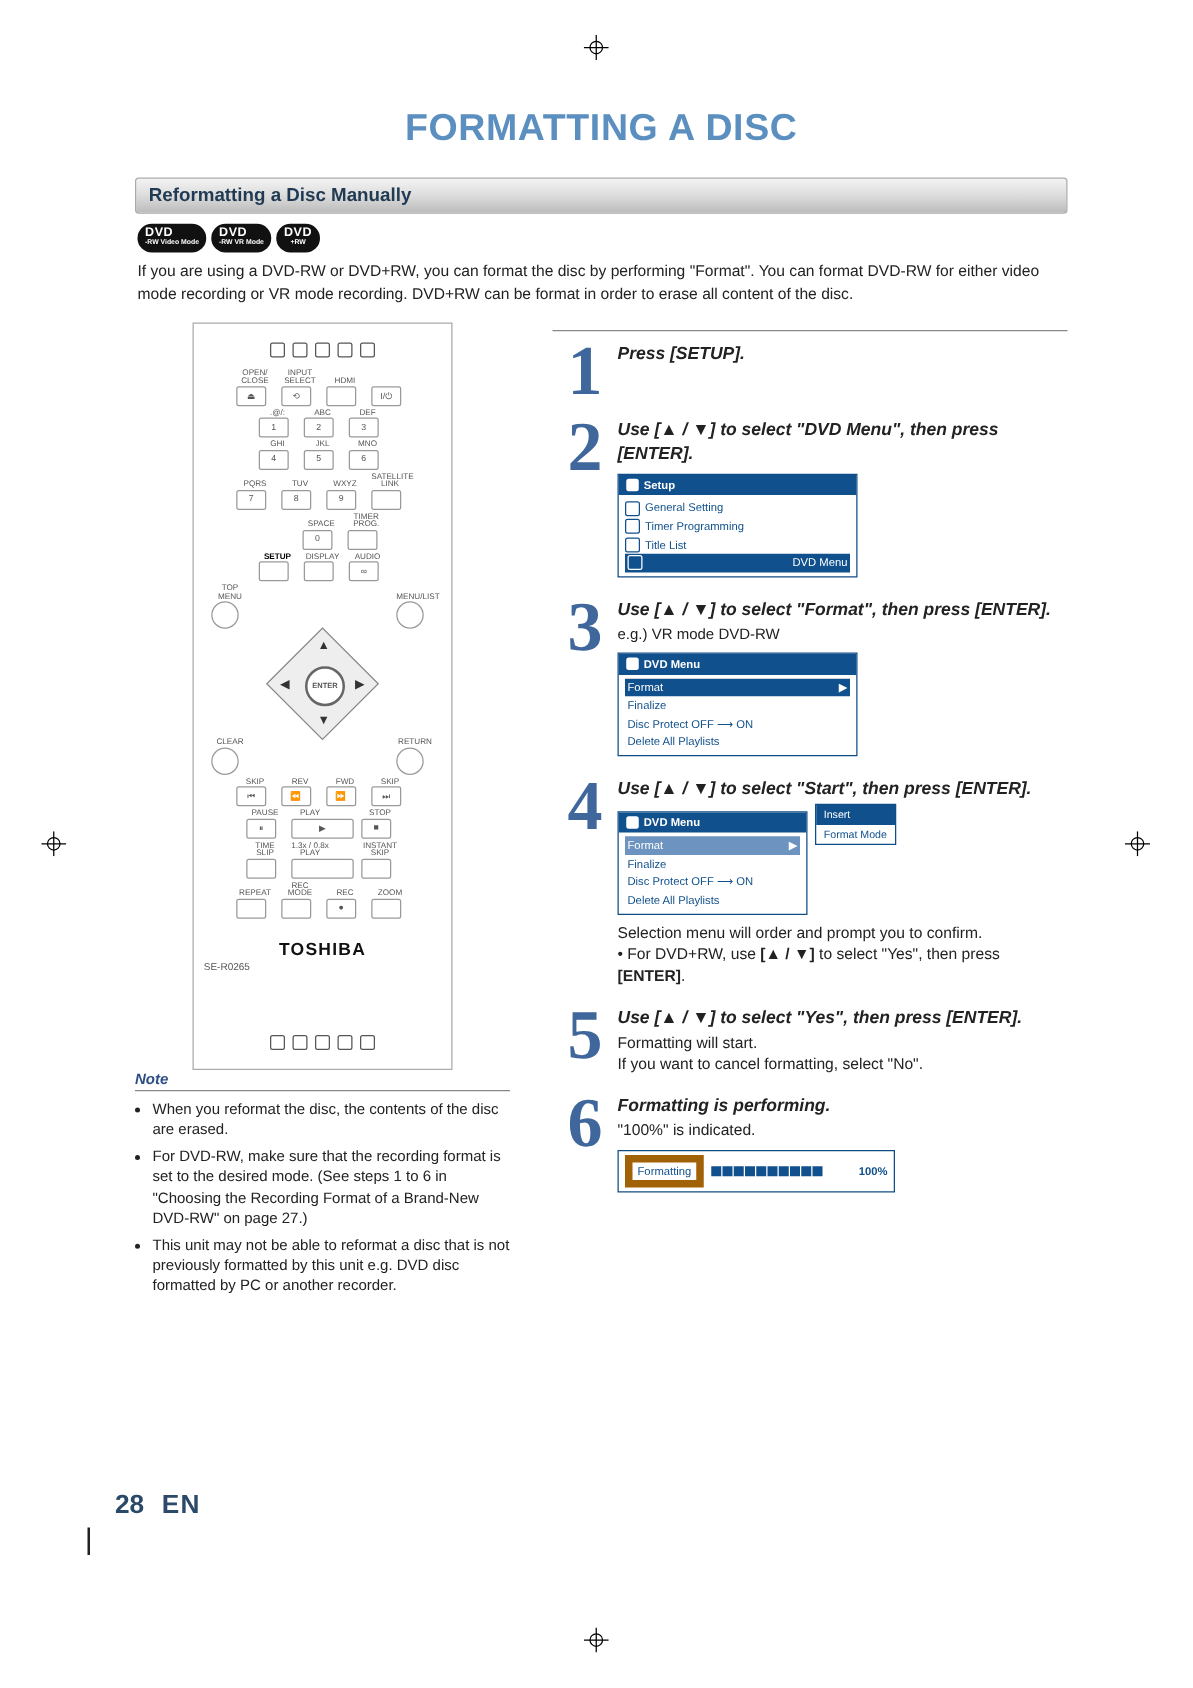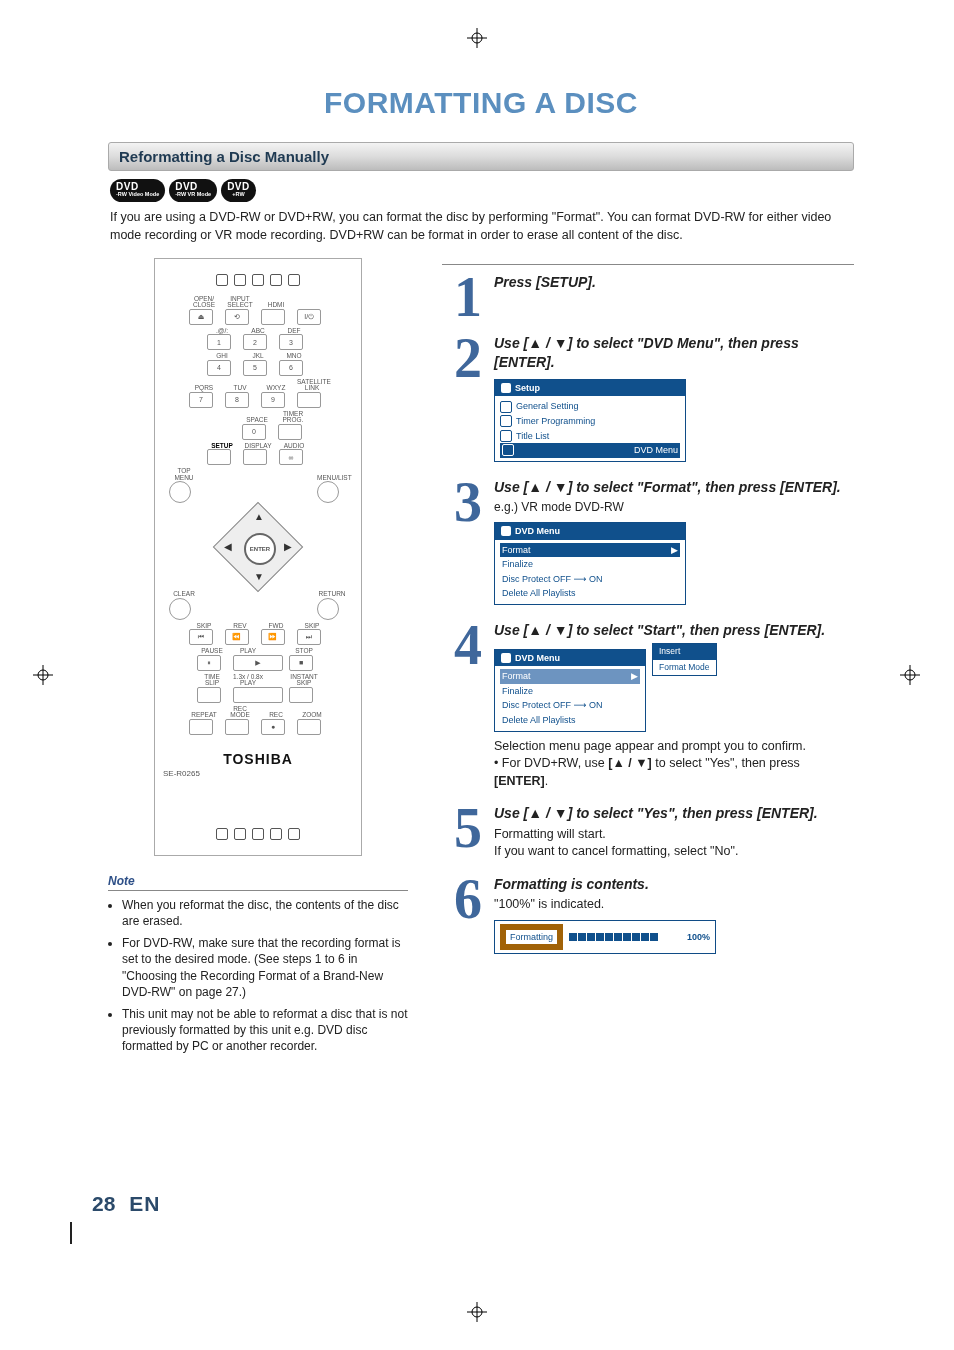--- a/index.html
+++ b/index.html
@@ -85,21 +85,21 @@
   .osd-setup-row{display:flex;align-items:center;gap:4px;padding:1px 0;}
   .osd-setup-row .ico{width:10px;height:10px;border:1px solid #10508c;border-radius:2px;}
 
   .sub-popup{
     display:inline-block; border:1px solid #104c86; font-size:8.5px;
     margin-left:6px; vertical-align:top;
   }
   .sub-popup .prow{padding:2px 6px; color:#10508c;}
   .sub-popup .prow.hl{background:#10508c;color:#fff;}
 
-  .note-box { margin-top:18px; font-size:12px; }
+  .note-box { font-size:12px; }
   .note-title { color:#2d4f87; font-weight:bold; font-style:italic; border-bottom:1px solid #888; padding-bottom:2px; margin-bottom:6px;}
   .note-box ul{margin:0;padding-left:14px;}
   .note-box li{margin-bottom:6px; line-height:1.35;}
 
   .confirm-box{
     border:1px solid #104c86; width:130px; margin:6px 0 0 48px; font-size:10px; color:#10508c; text-align:center;
   }
   .confirm-box .chead{font-weight:bold; padding:3px;}
   .confirm-box .copt{padding:1px;}
   .confirm-box .copt.hl{background:#10508c;color:#fff;}
@@ -477,38 +477,38 @@
                 <div class="row">
                     <span>Delete All Playlists</span>
                   </div>
               </div>
             </div>
             <div class="sub-popup">
               <div class="prow hl">Insert</div>
               <div class="prow">Format Mode</div>
             </div>
           </div>
-          <div style="margin-top:4px">Selection menu page appear and prompt you to confirm.</div>
+          <div style="margin-top:4px">Selection menu will order and prompt you to confirm.</div>
           <div><span>• For DVD+RW, use </span><b>[<span class="sym">▲</span> / <span class="sym">▼</span>]</b><span> to select "Yes", then press </span><b>[ENTER]</b><span>.</span></div>
         </div>
       </div>
 
       <div class="step">
         <div class="step-num">5</div>
         <div class="step-body">
           <span class="step-title"><span>Use [</span><span class="sym">▲</span><span> / </span><span class="sym">▼</span><span>] to select "Yes", then press [ENTER].</span></span>
           <div>Formatting will start.</div>
           <div>If you want to cancel formatting, select "No".</div>
         </div>
       </div>
 
       <div class="step">
         <div class="step-num">6</div>
         <div class="step-body">
-          <span class="step-title">Formatting is contents.</span>
+          <span class="step-title">Formatting is performing.</span>
           <div>"100%" is indicated.</div>
           <div class="progress-strip">
             <span class="plabel">Formatting</span>
             <span class="segs">
               <span class="seg"></span>
                 <span class="seg"></span>
                 <span class="seg"></span>
                 <span class="seg"></span>
                 <span class="seg"></span>
                 <span class="seg"></span>

